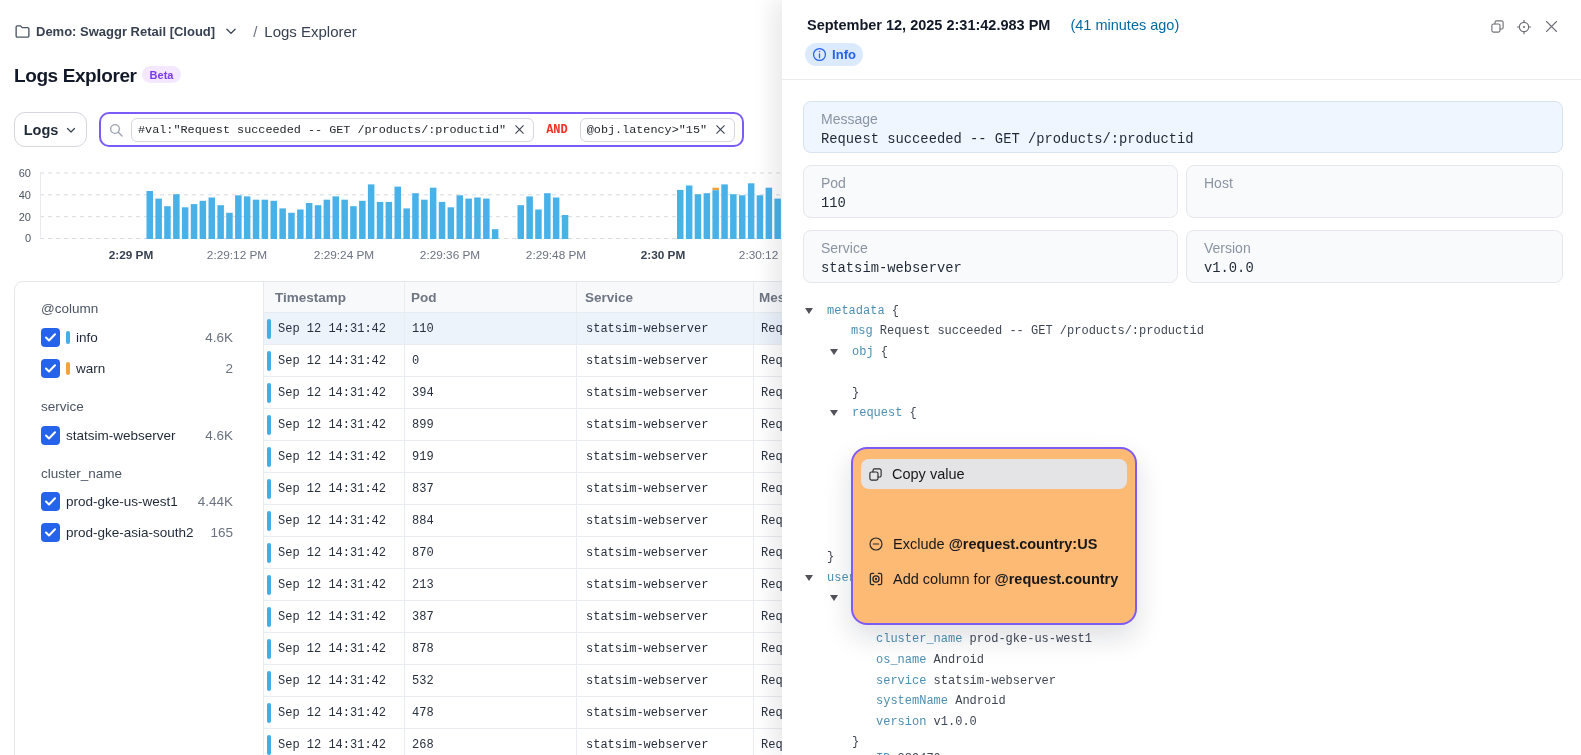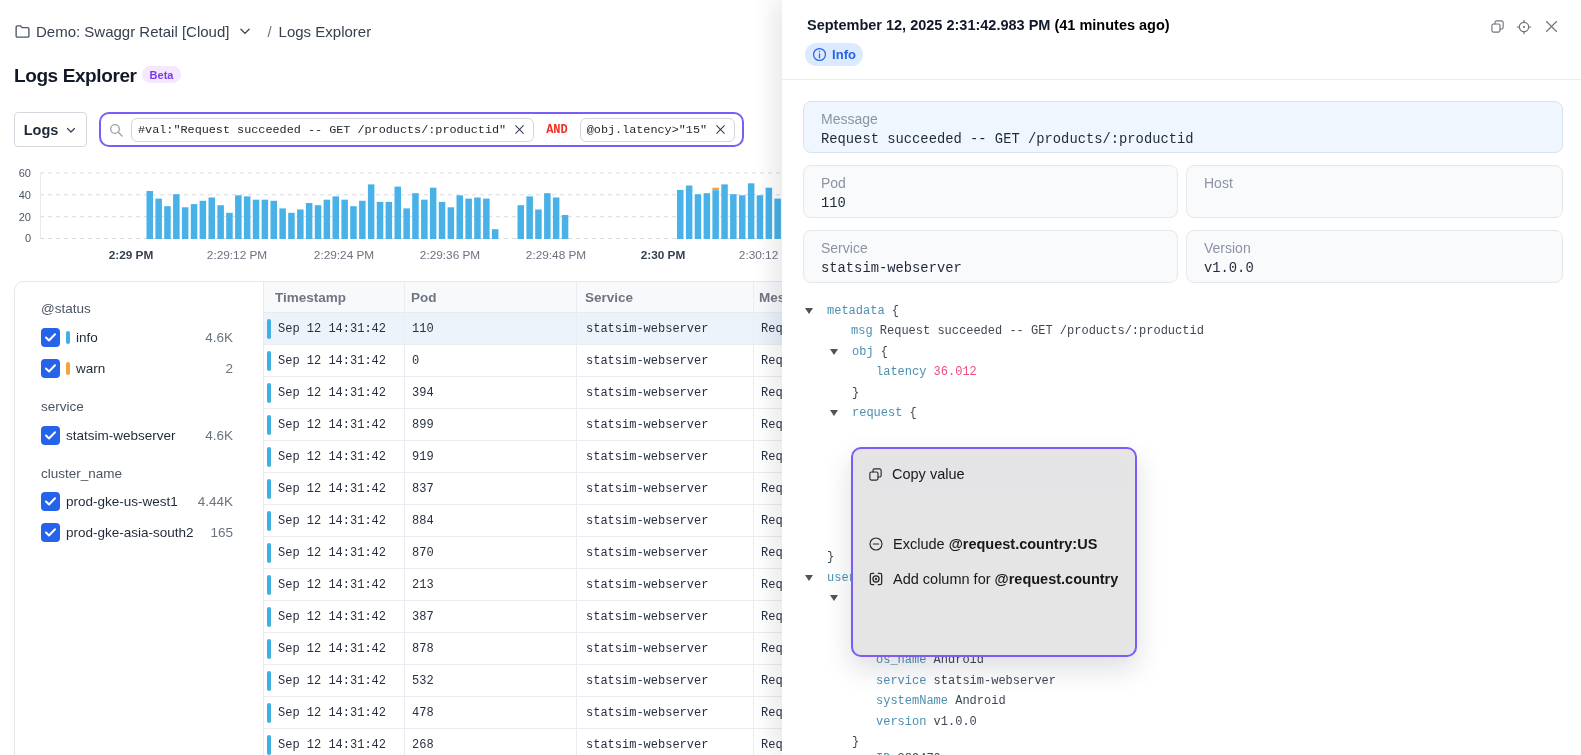--- a/index.html
+++ b/index.html
@@ -2,30 +2,30 @@
 <html><head>
 <meta charset="utf-8">
 <style>
 * { margin:0; padding:0; box-sizing:border-box; }
 html,body { width:1581px; height:755px; overflow:hidden; background:#fff;
   font-family:"Liberation Sans", sans-serif; }
 .abs { position:absolute; }
 
 
 #crumb { position:absolute; left:14px; top:22px; height:18px; display:flex; align-items:center; }
-#crumb .t1 { font-size:15px; color:#374151; font-weight:400; margin-left:5px;}
+#crumb .t1 { font-size:13px; color:#374151; font-weight:700; margin-left:5px;}
 #crumb .slash { color:#6b7280; font-size:15px; margin:0 0 0 15px; font-weight:400;}
 #crumb .chv { margin-left:9px; display:flex;}
 #crumb .t2 { margin-left:7px; font-size:15px; color:#374151; font-weight:500;}
 #title { position:absolute; left:14px; top:65px; font-size:19px; font-weight:bold; color:#111827; letter-spacing:-0.4px;}
 #beta { position:absolute; left:142px; top:66px; width:39px; height:17px; background:#f3e8ff; color:#7c3aed;
   font-size:11px; font-weight:bold; border-radius:9px; display:flex; align-items:center; justify-content:center; }
 
 
-#logsbtn { position:absolute; left:14px; top:112px; width:73px; height:35px; border:1px solid #d4d7dd; border-radius:4px;
+#logsbtn { position:absolute; left:14px; top:112px; width:73px; height:35px; border:1px solid #d4d7dd; border-radius:11px;
   display:flex; align-items:center; justify-content:center; gap:7px; font-size:14.5px; font-weight:600; color:#1f2937; }
 #searchbox { position:absolute; left:99px; top:112px; width:645px; height:35px; border:2px solid #7c5cf6; border-radius:10px;
   display:flex; align-items:center; background:#fff;}
 #searchbox .mag { margin-left:7px; display:flex; }
 .chip { height:24px; border:1px solid #d4d7dd; border-radius:6px; display:flex; align-items:center;
   font-family:"Liberation Mono", monospace; font-size:11.8px; color:#23272e; padding:0 7px 0 6px; gap:7px; white-space:pre;}
 .chip svg { flex:none; }
 #and { font-family:"Liberation Mono", monospace; font-size:12px; font-weight:bold; color:#ee3123; margin:0 12px; }
 
 
@@ -48,21 +48,21 @@
 .trow .ind { left:3px; top:6px; width:4px; height:20px; background:#42aee8; border-radius:2px; }
 .trow .c1 { left:14px; } .trow .c2 { left:148px; } .trow .c3 { left:322px; } .trow .c4 { left:497px; }
 #tbody { position:absolute; left:0; top:31px; right:0; bottom:0; overflow:hidden; }
 .vline { position:absolute; top:0; bottom:0; width:1px; background:#e9ecf0; }
 
 
 #panel { position:absolute; left:782px; top:0; width:799px; height:755px; background:#fff;
   box-shadow:-8px 0 22px rgba(15,23,42,0.10); }
 #ph-title { position:absolute; left:25px; top:17px; font-size:14.5px; color:#111827; }
 #ph-title b { font-weight:bold; }
-#ph-title .ago { color:#000000; font-weight:700; }
+#ph-title .ago { color:#0369a1; font-weight:400;margin-left:16px; }
 .hicon { position:absolute; top:19px; display:flex; }
 #badge { position:absolute; left:23px; top:43px; width:58px; height:23px; background:#dbeafe; border-radius:12px;
   display:flex; align-items:center; justify-content:center; gap:5px; }
 #badge span { color:#2563eb; font-size:13px; font-weight:bold; }
 #pdiv { position:absolute; left:0; top:79px; width:100%; height:1px; background:#e9ecef; }
 
 .fieldbox { position:absolute; border-radius:8px; }
 .fieldbox .lbl { position:absolute; left:17px; top:9px; font-size:14px; color:#8a94a3; }
 .fieldbox .val { position:absolute; left:17px; top:30px; font-family:"Liberation Mono", monospace; font-size:13.8px; color:#1f2937; white-space:pre;}
 #msgbox { left:21px; top:101px; width:760px; height:52px; background:#eff6ff; border:1px solid #d8e3f2; }
@@ -72,22 +72,22 @@
 #jtree { position:absolute; left:0; top:0; width:799px; height:755px; overflow:hidden; }
 .jline { position:absolute; left:0; width:100%; height:16px; font-family:"Liberation Mono", monospace; font-size:12px; }
 .jline span { position:absolute; top:0; line-height:16px; white-space:pre; }
 .jk { color:#4d8fb2; }
 .jv { color:#3f4754; }
 .jn { color:#ef4b7b; }
 .tri { width:0; height:0; border-left:4.5px solid transparent; border-right:4.5px solid transparent;
   border-top:6px solid #52525b; top:5px !important; }
 
 
-#menu { position:absolute; left:69px; top:447px; width:286px; height:210px; background:#e5e5e5; border:2px solid #7e5bf5;
-  border-radius:10px; box-shadow:0 12px 28px rgba(15,23,42,0.14); }
+#menu { position:absolute; left:69px; top:447px; width:286px; height:178px; background:#fdba74; border:2px solid #7e5bf5;
+  border-radius:16px; box-shadow:0 12px 28px rgba(15,23,42,0.14); }
 .mitem { position:absolute; left:8px; right:8px; height:30px; display:flex; align-items:center; gap:9px; padding-left:7px;
   font-size:14.5px; color:#18181b; border-radius:8px; white-space:pre;}
 .mitem.hl { background:#e4e4e7; }
 .mitem svg { flex:none; }
 .mitem b { font-weight:bold; }
 </style>
 </head>
 <body>
 
 <div id="crumb">
@@ -198,21 +198,21 @@
 <text x="237" y="99" text-anchor="middle" font-size="11.8" fill="#6b7280">2:29:12 PM</text>
 <text x="344" y="99" text-anchor="middle" font-size="11.8" fill="#6b7280">2:29:24 PM</text>
 <text x="450" y="99" text-anchor="middle" font-size="11.8" fill="#6b7280">2:29:36 PM</text>
 <text x="556" y="99" text-anchor="middle" font-size="11.8" fill="#6b7280">2:29:48 PM</text>
 <text x="663" y="99" text-anchor="middle" font-size="11.8" font-weight="bold" fill="#374151">2:30 PM</text>
 <text x="769" y="99" text-anchor="middle" font-size="11.8" fill="#6b7280">2:30:12 PM</text>
 </svg>
 
 <div id="card">
   <div id="facets">
-    <div class="flabel" style="top:19px">@status</div>
+    <div class="flabel" style="top:19px">@column</div>
     <div class="frow" style="top:45px">
         <span class="chk">
           <svg width="11" height="9" viewBox="0 0 11 9">
             <path d="M1 4.5 L4 7.5 L10 1.2" stroke="#fff" stroke-width="2" fill="none" stroke-linecap="round" stroke-linejoin="round"></path>
           </svg>
         </span>
         <span class="fbar" style="background:#42aee8"></span>
         <span class="fname">info</span>
         <span class="fcount">4.6K</span>
       </div>
@@ -427,24 +427,20 @@
       </div>
 <div class="jline" style="top:323.2px">
         <span class="jk" style="left:69px">msg</span>
         <span class="jv" style="left:97.79999999999995px">Request succeeded -- GET /products/:productid</span>
       </div>
 <div class="jline" style="top:343.7px">
         <span class="tri" style="left:48px"></span>
         <span class="jk" style="left:70px">obj</span>
         <span class="jv" style="left:98.79999999999995px">{</span>
       </div>
-<div class="jline" style="top:364.2px">
-        <span class="jk" style="left:94px">latency</span>
-        <span class="jn" style="left:151.60000000000002px">36.012</span>
-      </div>
 <div class="jline" style="top:384.8px">
         <span class="jv" style="left:70px">}</span>
       </div>
 <div class="jline" style="top:405.4px">
         <span class="tri" style="left:48px"></span>
         <span class="jk" style="left:70px">request</span>
         <span class="jv" style="left:127.60000000000002px">{</span>
       </div>
 <div class="jline" style="top:446.5px">
         <span class="jk" style="left:94px">host</span>

